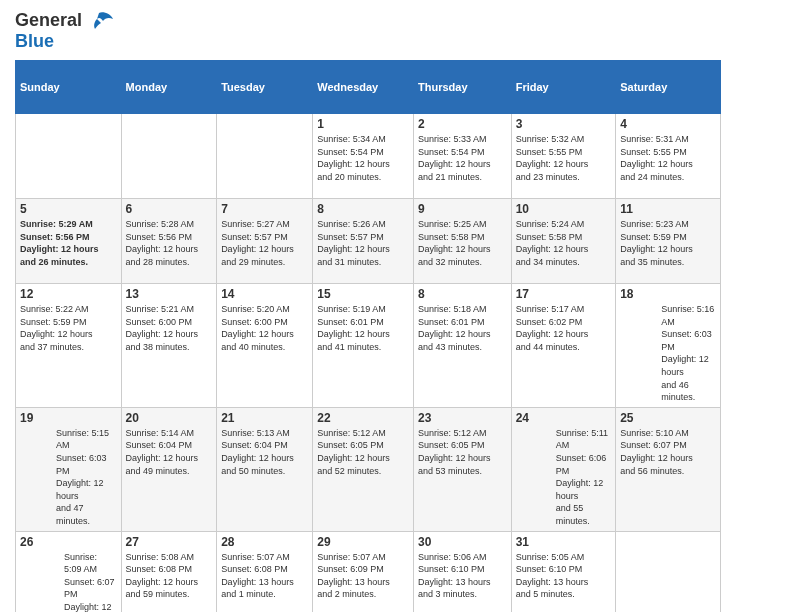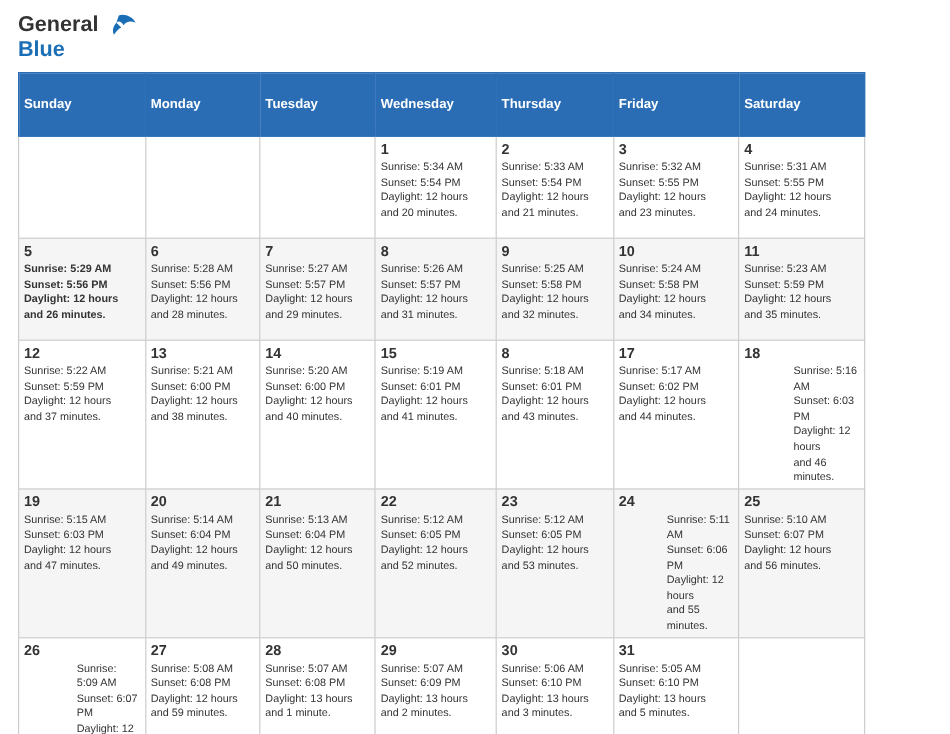--- a/index.html
+++ b/index.html
@@ -255,21 +255,21 @@
             <div class="day-num">18</div>
             <div class="day-info" style="white-space: pre-line; margin-left: 41px;">Sunrise: 5:16 AM
 Sunset: 6:03 PM
 Daylight: 12 hours
 and 46 minutes.</div>
           </td>
         </tr>
         <tr>
           <td>
             <div class="day-num">19</div>
-            <div class="day-info" style="white-space: pre-line;">Sunrise: 5:15 AM
+            <div class="day-info" style="white-space: pre-line; margin-left: 36px;">Sunrise: 5:15 AM
 Sunset: 6:03 PM
 Daylight: 12 hours
 and 47 minutes.</div>
           </td>
           <td>
             <div class="day-num">20</div>
             <div class="day-info" style="white-space: pre-line;">Sunrise: 5:14 AM
 Sunset: 6:04 PM
 Daylight: 12 hours
 and 49 minutes.</div>

